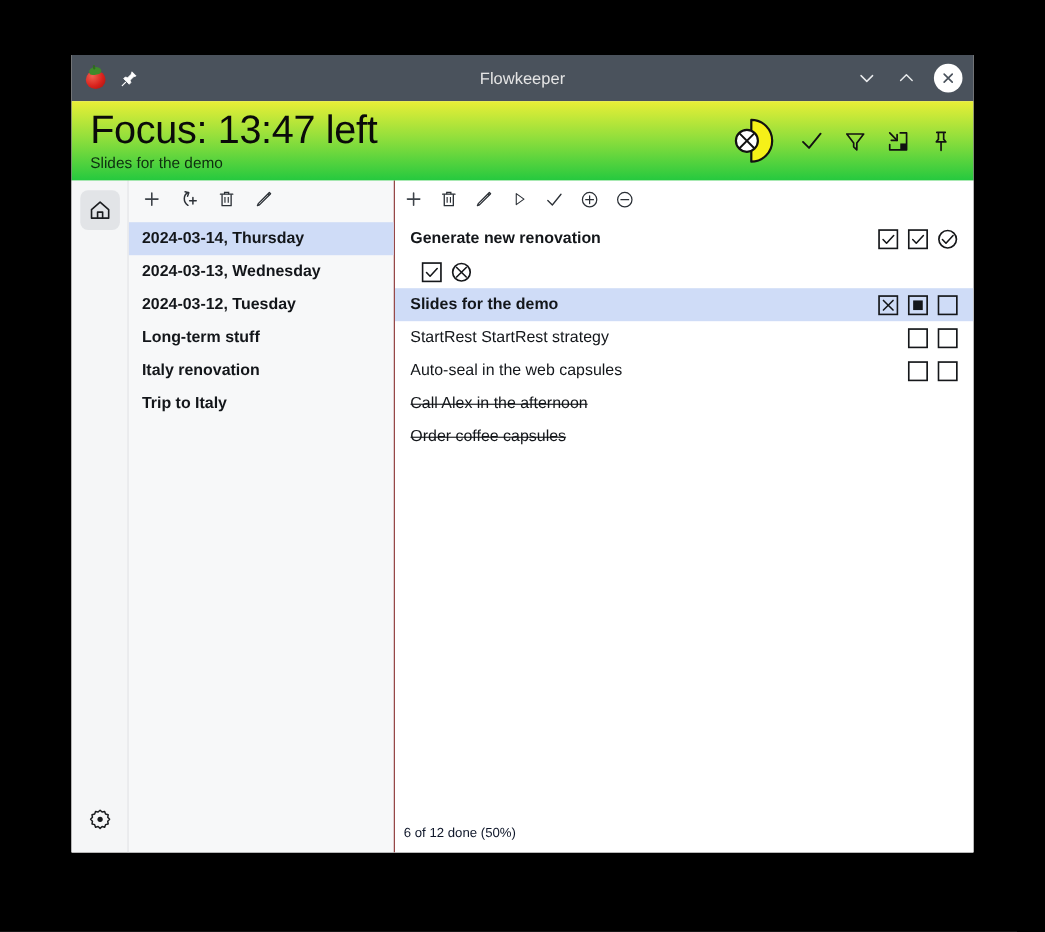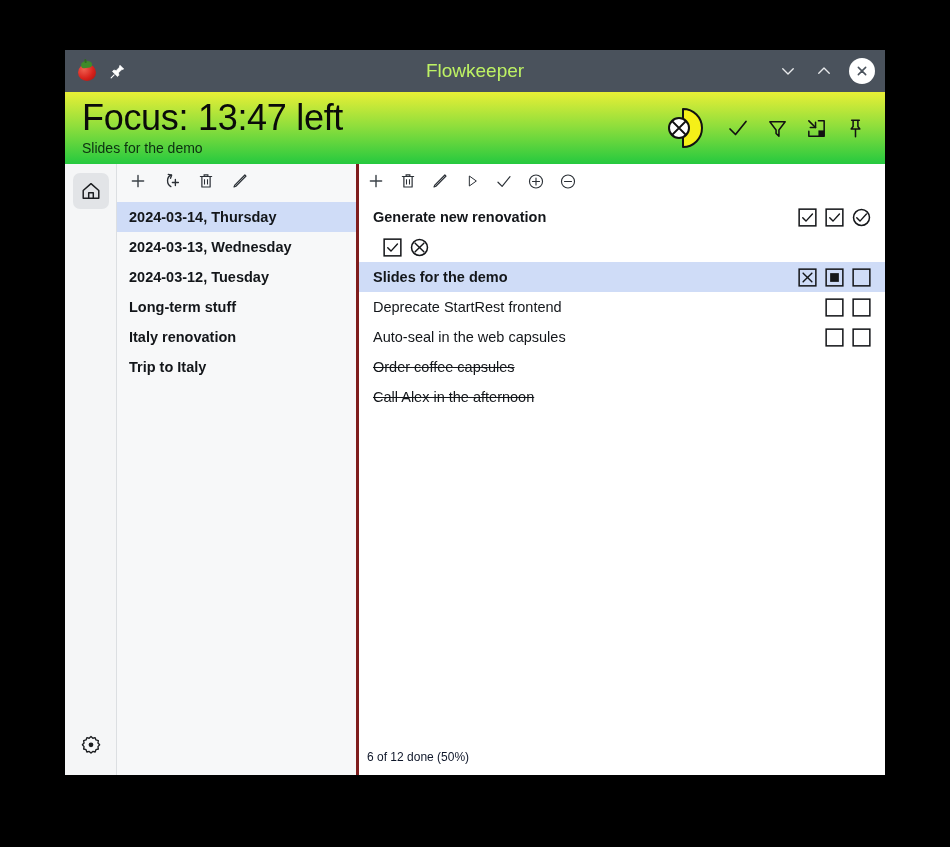--- a/index.html
+++ b/index.html
@@ -75,22 +75,22 @@
     border-radius: 1px;
   }
   .pin-white {
     width: 17px; height: 17px;
     display: block;
   }
   #title-text {
     position: absolute;
     left: 0; right: 0;
     text-align: center;
-    color: #bef264;
-    font-size: 19px;
+    color: #e5e5e5;
+    font-size: 15px;
     font-family: "Liberation Sans", sans-serif;
     pointer-events: none;
   }
   #titlebar-right {
     margin-left: auto;
     display: flex;
     align-items: center;
     gap: 14px;
     z-index: 2;
   }
@@ -189,21 +189,21 @@
   }
   .rail-btn.active { background: #e2e4e7; }
   #rail-spacer { flex: 1; }
   #rail-bottom { padding-bottom: 12px; }
 
   
   #sidebar {
     width: 242px;
     min-width: 242px;
     background: #f7f8f9;
-    border-right: 3px solid #7f1d1d;
+    border-right: 1px solid #7f1d1d;
     display: flex;
     flex-direction: column;
     box-sizing: border-box;
   }
   .toolbar {
     height: 34px;
     min-height: 34px;
     display: flex;
     align-items: center;
     gap: 16px;
@@ -555,21 +555,21 @@
                 </svg>
               </span>
               <span class="pomo">
                 <svg viewBox="0 0 20 20" width="19" height="19">
                   <rect x="1.2" y="1.2" width="17.6" height="17.6" fill="none" stroke="#15171a" stroke-width="1.6"></rect>
                 </svg>
               </span>
             </span>
           </div>
           <div class="task-row">
-            <span class="task-label">Deprecate StartRest frontend</span>
+            <span class="task-label">StartRest StartRest strategy</span>
             <span class="pomo-group">
               <span class="pomo">
                 <svg viewBox="0 0 20 20" width="19" height="19">
                   <rect x="1.2" y="1.2" width="17.6" height="17.6" fill="none" stroke="#15171a" stroke-width="1.6"></rect>
                 </svg>
               </span>
               <span class="pomo">
                 <svg viewBox="0 0 20 20" width="19" height="19">
                   <rect x="1.2" y="1.2" width="17.6" height="17.6" fill="none" stroke="#15171a" stroke-width="1.6"></rect>
                 </svg>
@@ -585,26 +585,26 @@
                 </svg>
               </span>
               <span class="pomo">
                 <svg viewBox="0 0 20 20" width="19" height="19">
                   <rect x="1.2" y="1.2" width="17.6" height="17.6" fill="none" stroke="#15171a" stroke-width="1.6"></rect>
                 </svg>
               </span>
             </span>
           </div>
           <div class="task-row">
+            <span class="task-label done">Call Alex in the afternoon</span>
+            <span class="pomo-group"></span>
+          </div>
+          <div class="task-row">
             <span class="task-label done">Order coffee capsules</span>
             <span class="pomo-group"></span>
           </div>
-          <div class="task-row">
-            <span class="task-label done">Call Alex in the afternoon</span>
-            <span class="pomo-group"></span>
-          </div>
         </div>
 
       <div id="statusbar">6 of 12 done (50%)</div>
     </div>
 
   </div>
 </div>
 
 </body></html>

